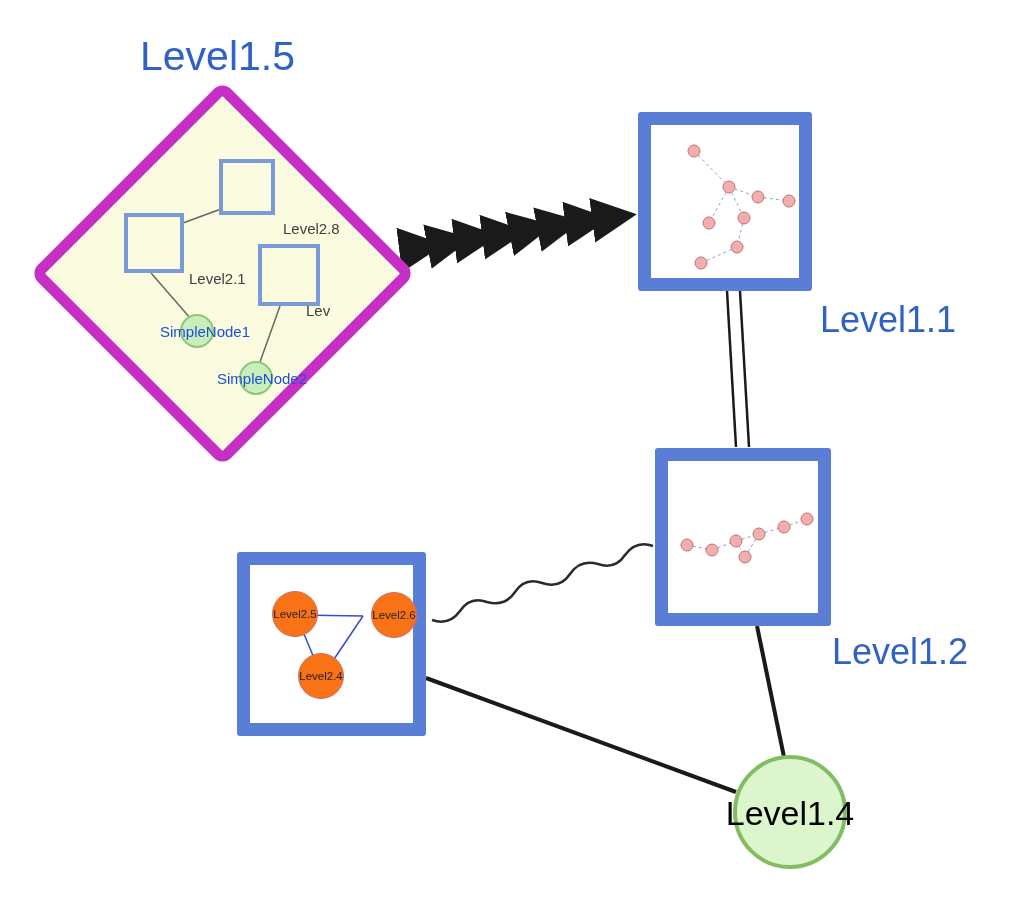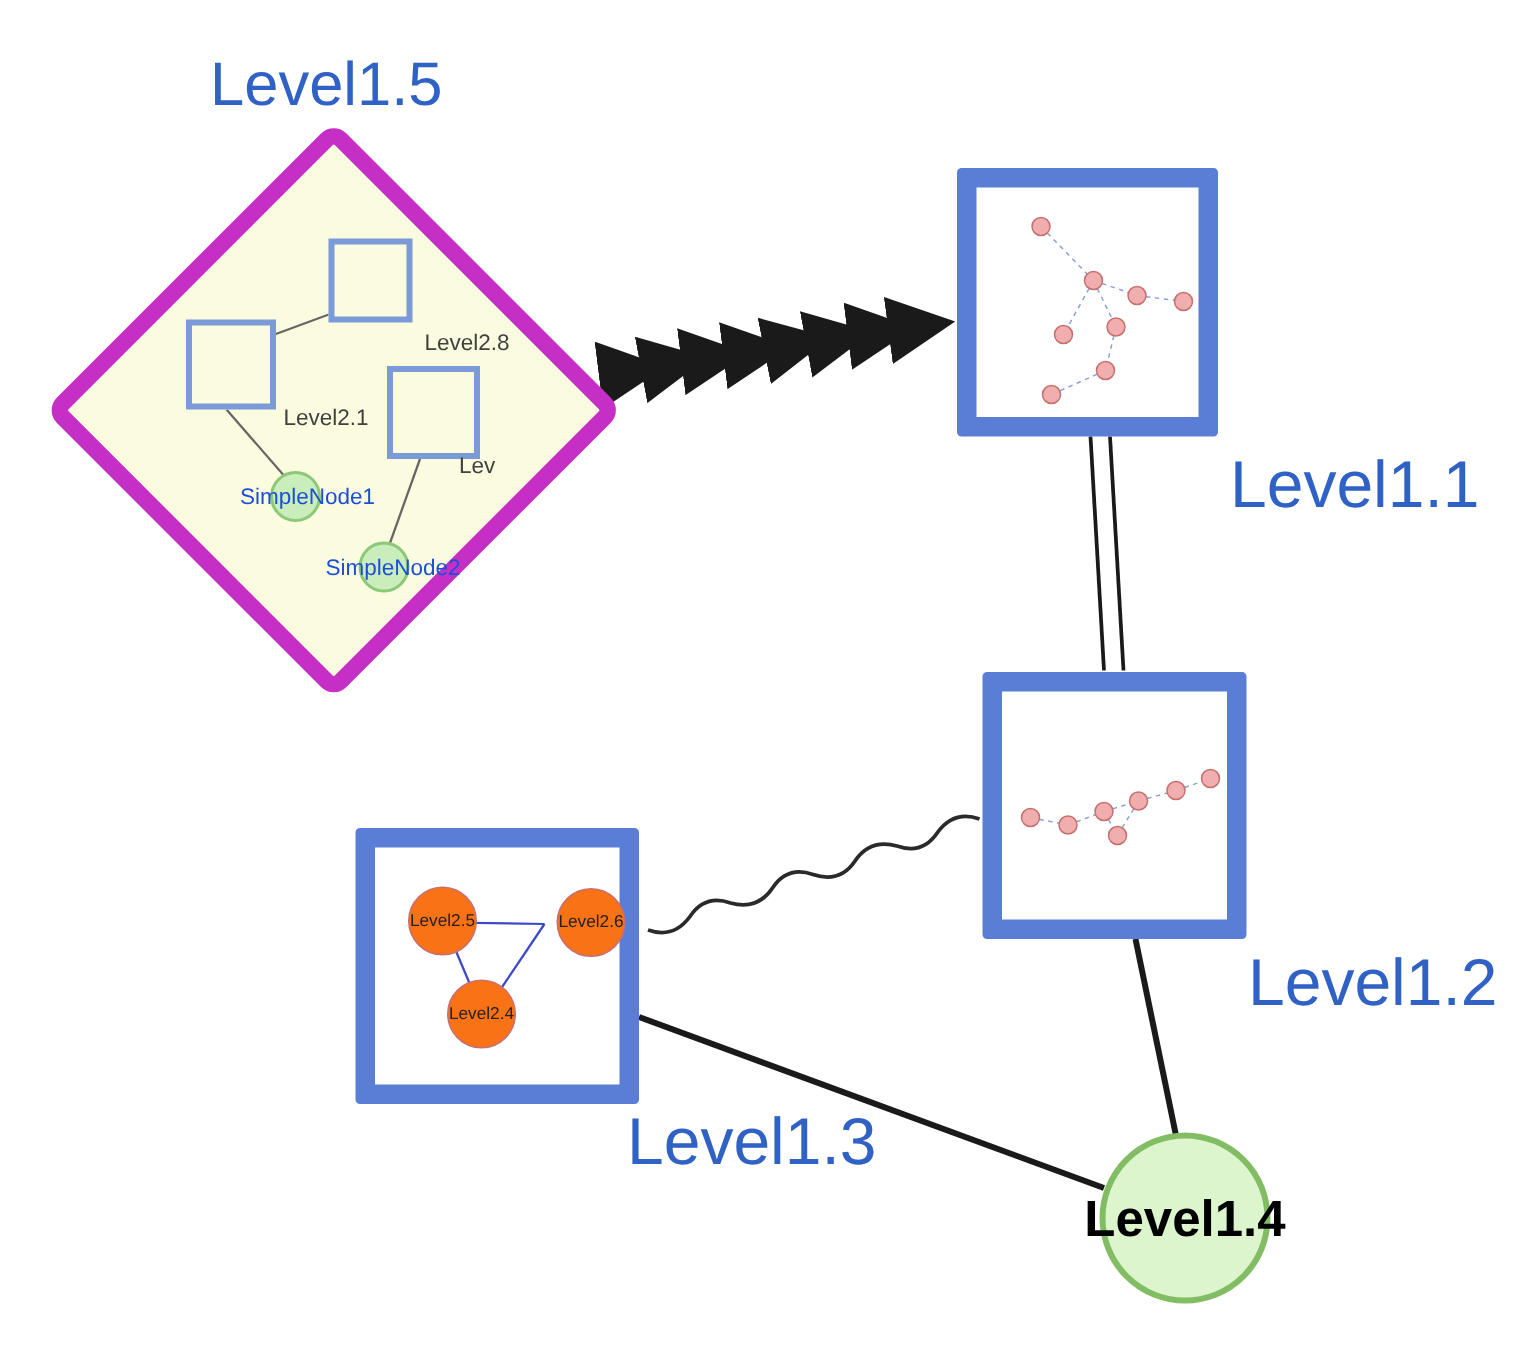--- a/index.html
+++ b/index.html
@@ -2,21 +2,21 @@
 <html><head>
 <meta charset="utf-8">
 <style>
   html,body{margin:0;padding:0;background:#ffffff;}
   .canvas{position:relative;width:1026px;height:900px;background:#ffffff;
           font-family:"Liberation Sans", sans-serif;overflow:hidden;}
   .layer{position:absolute;left:0;top:0;}
   svg.layer{pointer-events:none;}
 
   
-  .big-label{position:absolute;font-size:44px;color:#2f62c4;z-index:6;white-space:nowrap;}
+  .big-label{position:absolute;font-size:36px;color:#2f62c4;z-index:6;white-space:nowrap;}
   .title-label{font-size:41px;}
   .black-label{color:#000;}
 
   
   .diamond{position:absolute;left:86px;top:137px;width:251px;height:251px;
            transform:rotate(45deg);background:#fbfbe0;border:11px solid #c52fc5;
            border-radius:12px;z-index:2;}
 
   
   .group-box{position:absolute;background:#ffffff;border:13px solid #5a7ed6;
@@ -150,16 +150,15 @@
   <div class="inner-label" style="left:306px;top:302px;">Lev</div>
 
   <div class="simple-node" style="left:180px;top:314px;"></div>
   <div class="simple-node" style="left:239px;top:361px;"></div>
   <div class="simple-label" style="left:205px;top:323px;">SimpleNode1</div>
   <div class="simple-label" style="left:262px;top:370px;">SimpleNode2</div>
 
   <div class="big-label title-label" style="left:140px;top:33px;">Level1.5</div>
   <div class="big-label" style="left:820px;top:299px;">Level1.1</div>
   <div class="big-label" style="left:832px;top:631px;">Level1.2</div>
-  <div class="big-label" style="left:418px;top:737px;">Level1.3</div>
-  <div class="big-label black-label" style="left:700px;top:794px;width:180px;text-align:center;font-size:34px;font-weight:bold;">Level1.4</div>
+  <div class="big-label black-label" style="left:700px;top:794px;width:180px;text-align:center;font-size:34px;">Level1.4</div>
 
 </div>
 
 </body></html>

